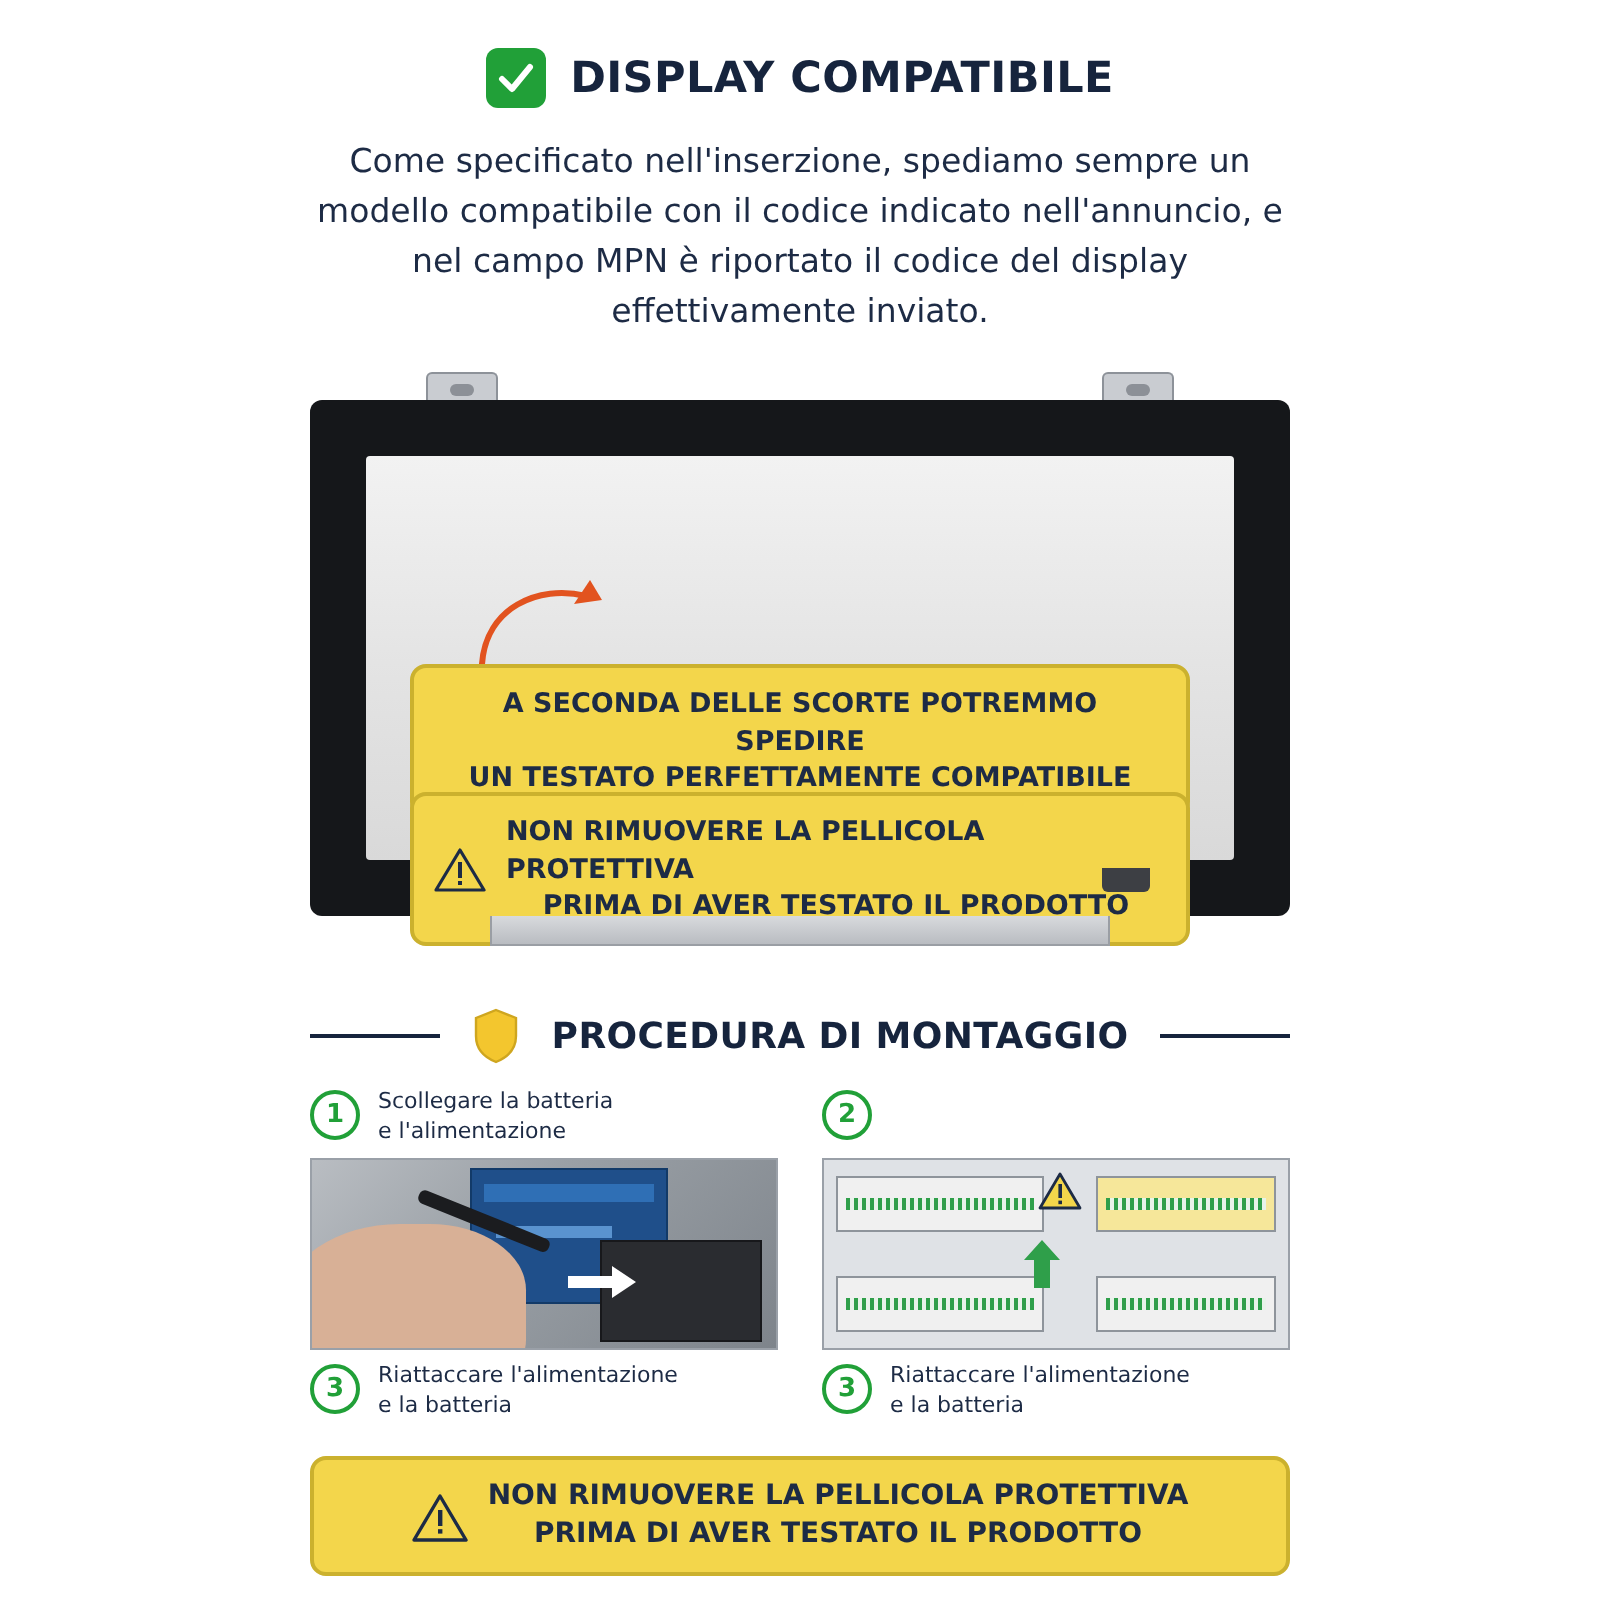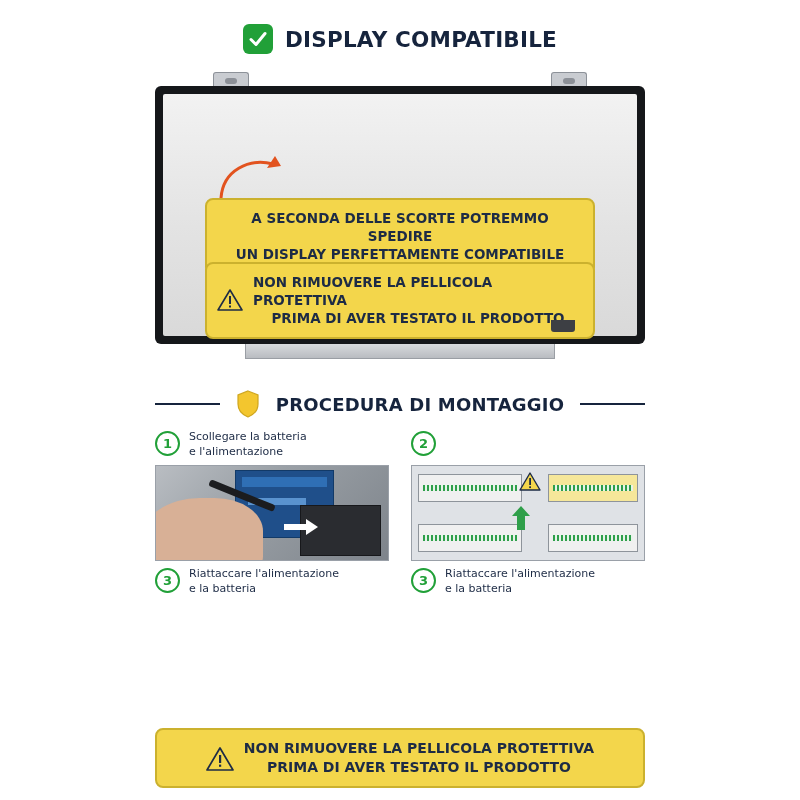--- a/index.html
+++ b/index.html
@@ -94,21 +94,21 @@
     border-radius: 3px;
   }
   .panel {
     position: absolute;
     left: 0;
     top: 14px;
     right: 0;
     height: 258px;
     background: #15171a;
     border-radius: 6px;
-    padding: 8px;
+    padding: 28px;
     box-sizing: border-box;
   }
   .panel-screen {
     width: 100%;
     height: 100%;
     background: linear-gradient(180deg, #f2f2f2 0%, #e3e3e3 55%, #d9d9d9 100%);
     border-radius: 2px;
     position: relative;
     box-sizing: border-box;
   }
@@ -361,20 +361,21 @@
 
     <div class="header">
       <div class="check-box-icon">
         <svg width="22" height="22" viewBox="0 0 22 22">
           <path d="M4 11.5 L9 16.5 L18 5.5" fill="none" stroke="#ffffff" stroke-width="3" stroke-linecap="round" stroke-linejoin="round"></path>
         </svg>
       </div>
       <div class="header-title">DISPLAY COMPATIBILE</div>
     </div>
 
+    <div class="intro">Come specificato nell'inserzione, spediamo sempre un modello compatibile con il codice indicato nell'annuncio, e nel campo MPN è riportato il codice del display effettivamente inviato.</div>
 
     <div class="panel-wrap">
       <div class="bracket left">
           <div class="hole"></div>
         </div>
       <div class="bracket right">
           <div class="hole"></div>
         </div>
 
       <div class="panel">
@@ -382,21 +383,21 @@
 
           <div class="arrow-curve">
             <svg width="70" height="48" viewBox="0 0 70 48">
               <path d="M6 46 C8 18, 34 6, 58 12" fill="none" stroke="#e2531f" stroke-width="3" stroke-linecap="round"></path>
               <path d="M60 4 L66 14 L52 16 Z" fill="#e2531f"></path>
             </svg>
           </div>
 
           <div class="callout one">
             <div>A SECONDA DELLE SCORTE POTREMMO SPEDIRE</div>
-            <div>UN DISPLAY PERFETTAMENTE COMPATIBILE</div>
+            <div>UN TESTATO PERFETTAMENTE COMPATIBILE</div>
           </div>
 
           <div class="callout two">
             <span class="warn-tri">
               <svg width="26" height="24" viewBox="0 0 26 24">
                 <path d="M13 2 L25 22 L1 22 Z" fill="#f3d64b" stroke="#1d2b45" stroke-width="1.6" stroke-linejoin="round"></path>
                 <rect x="12" y="8" width="2" height="8" fill="#1d2b45"></rect>
                 <rect x="12" y="17.5" width="2" height="2" fill="#1d2b45"></rect>
               </svg>
             </span>

